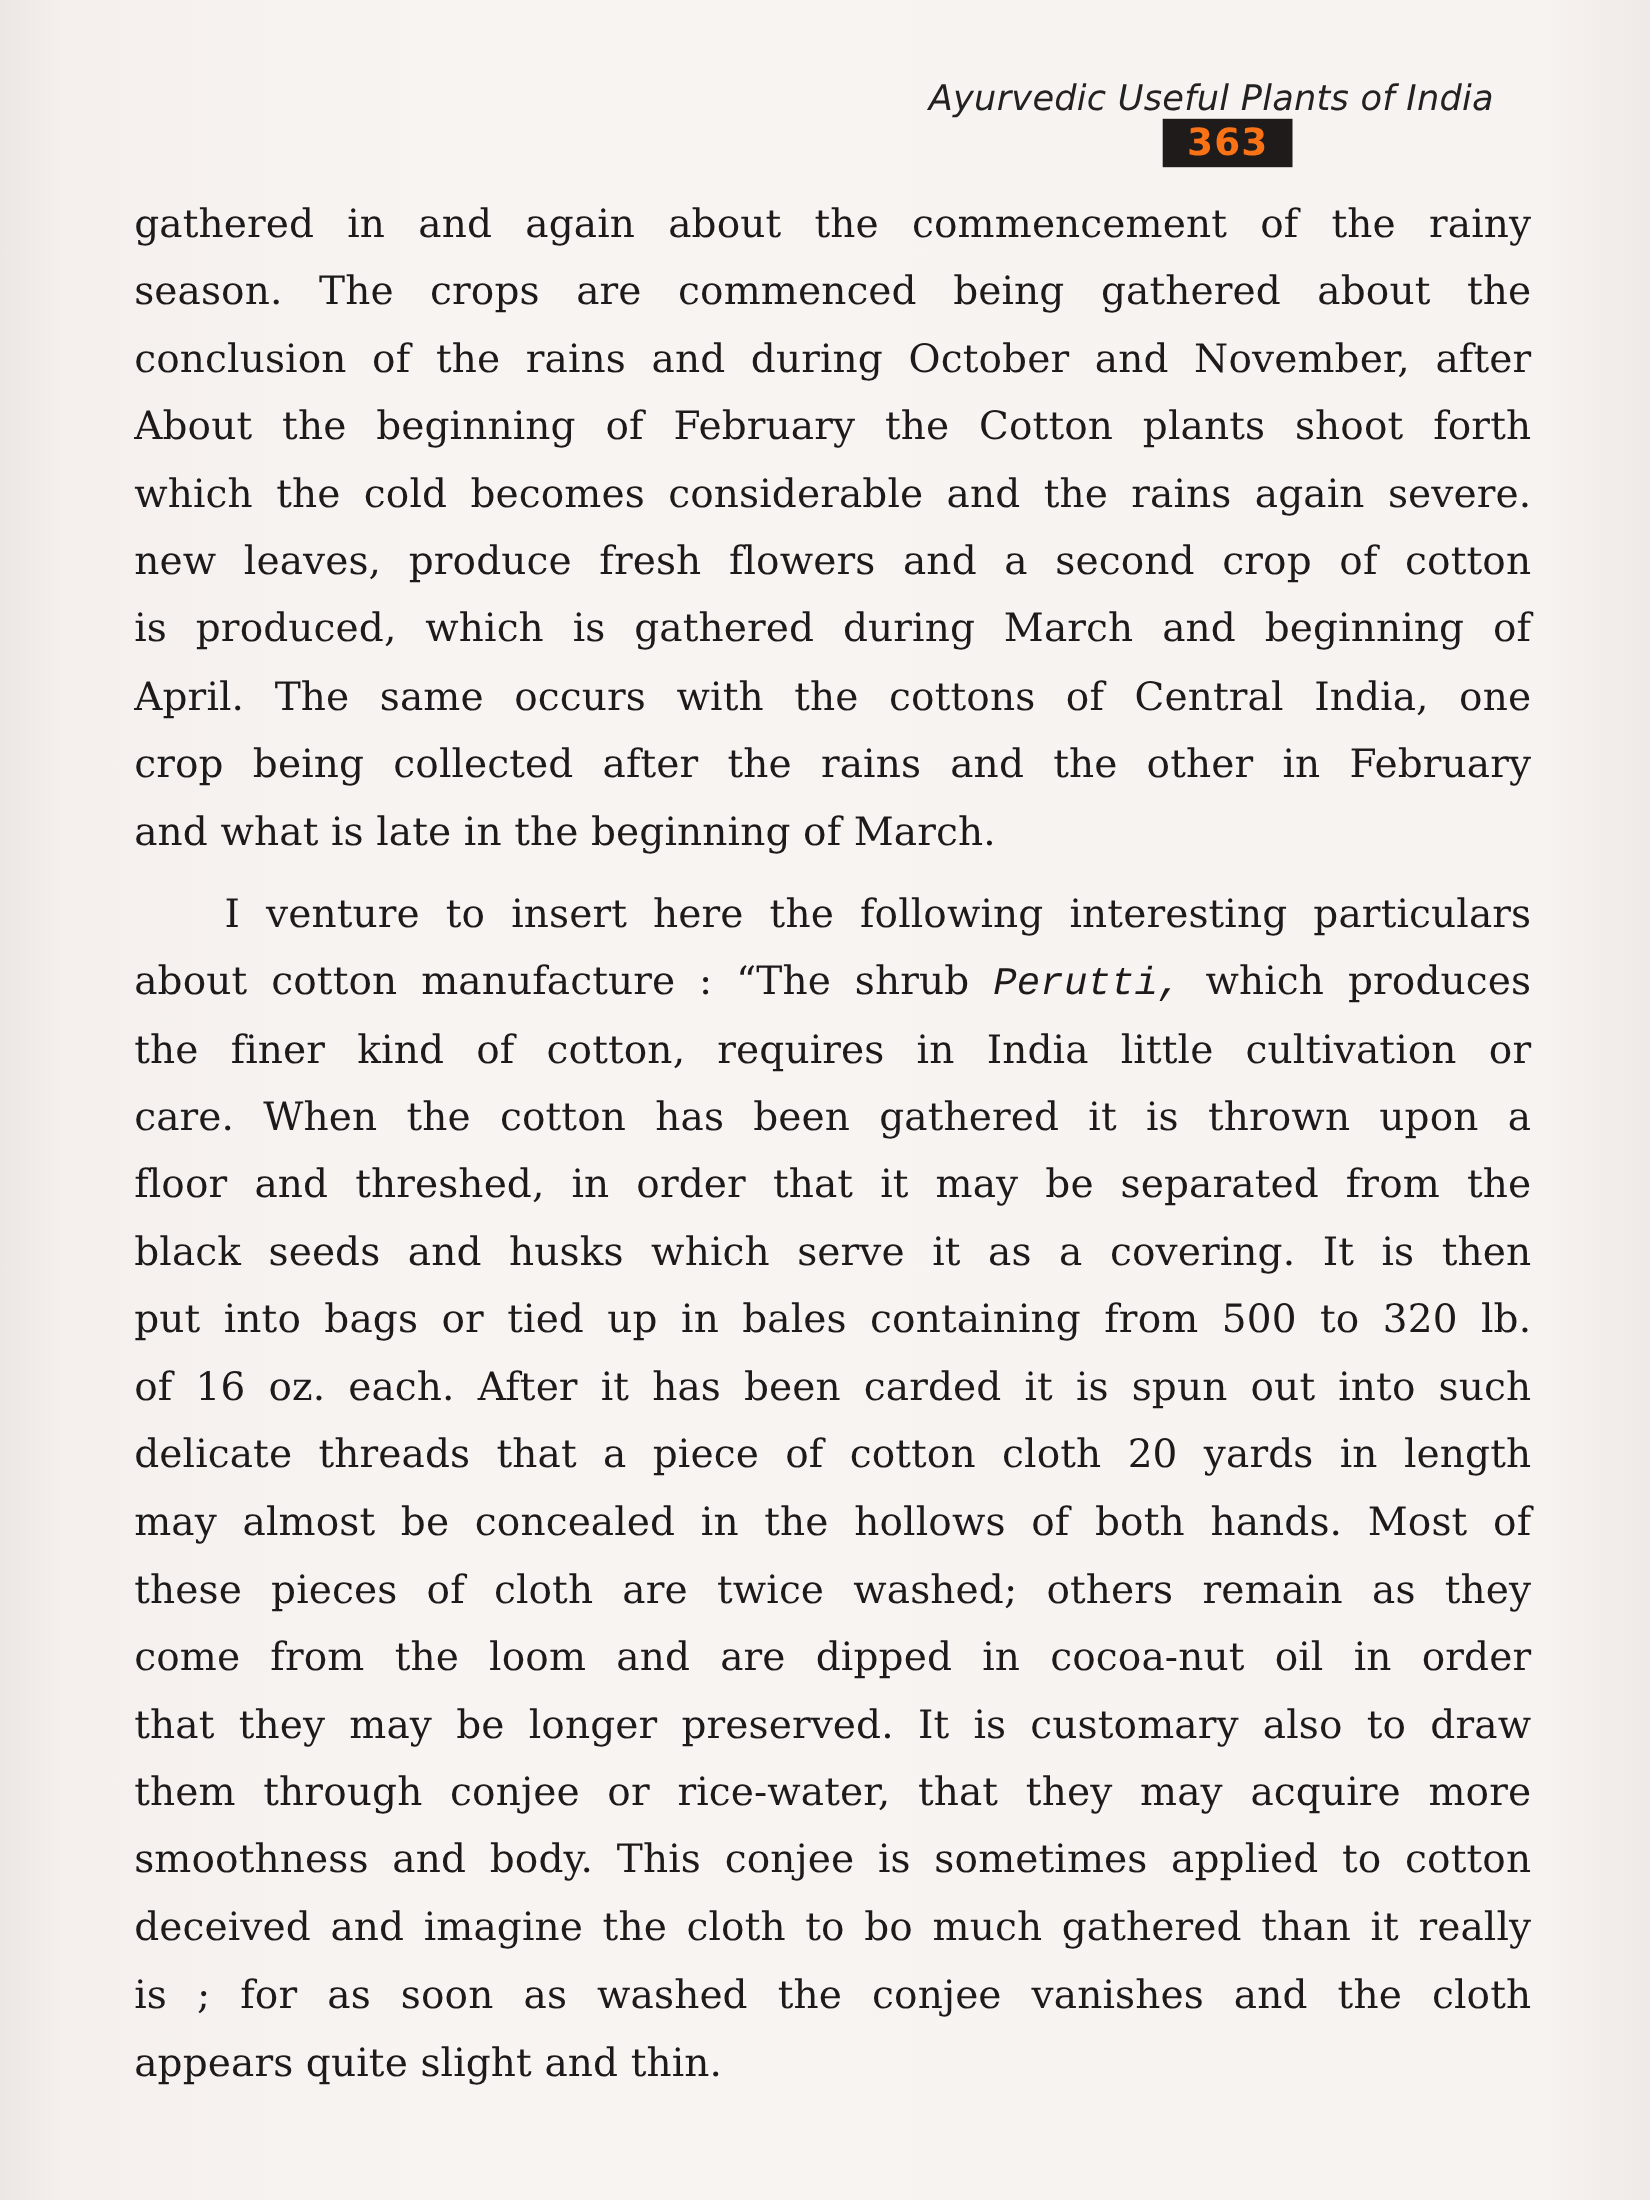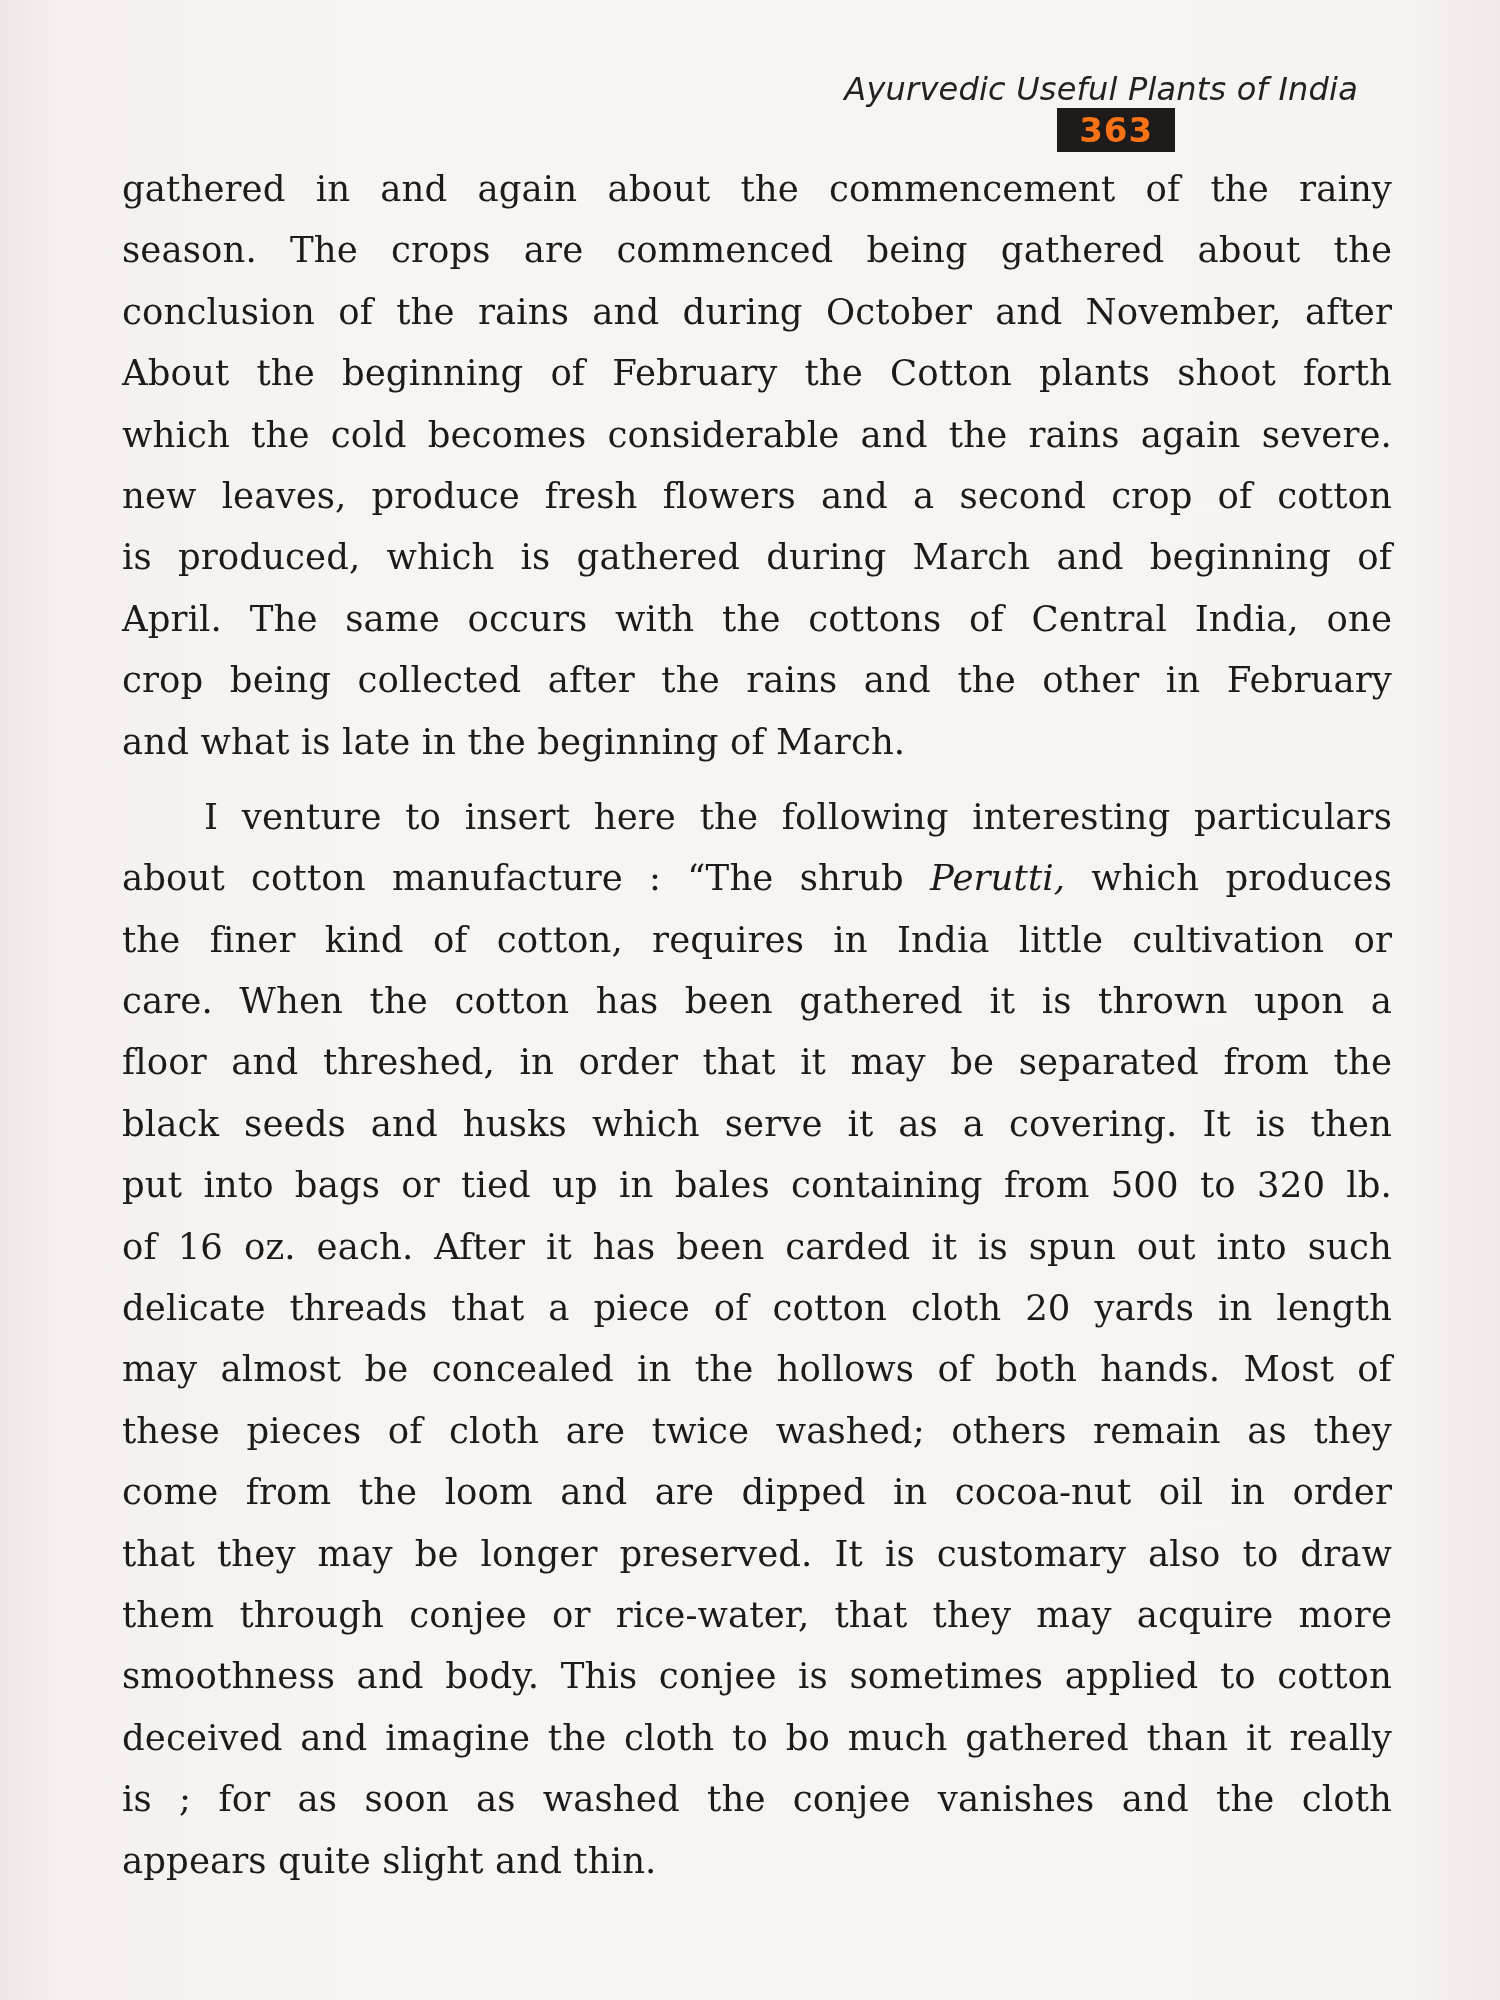--- a/index.html
+++ b/index.html
@@ -43,21 +43,21 @@
       color: #f97316;
       font-family: "DejaVu Sans", "Liberation Sans", sans-serif;
       font-weight: bold;
       font-size: 34px;
       padding: 2px 22px 2px 22px;
       line-height: 40px;
       letter-spacing: 1px;
     }
     .body-text {
       position: absolute;
-      top: 158px;
+      top: 173px;
       left: 122px;
       width: 1270px;
       z-index: 1;
     }
     .line {
       display: block;
       font-size: 35.5px;
       line-height: 61.4px;
       height: 61.4px;
       white-space: nowrap;
@@ -69,20 +69,21 @@
       text-align-last: left;
     }
     .line.indent {
       padding-left: 82px;
     }
     .para-gap {
       height: 14px;
     }
     .it {
       font-style: italic;
+      font-family: Liberation Mono, monospace;
     }
     .p2 .line {
       line-height: 61.4px;
     }
   </style>
 </head>
 <body>
 
 <div class="page-shade"></div>
 

